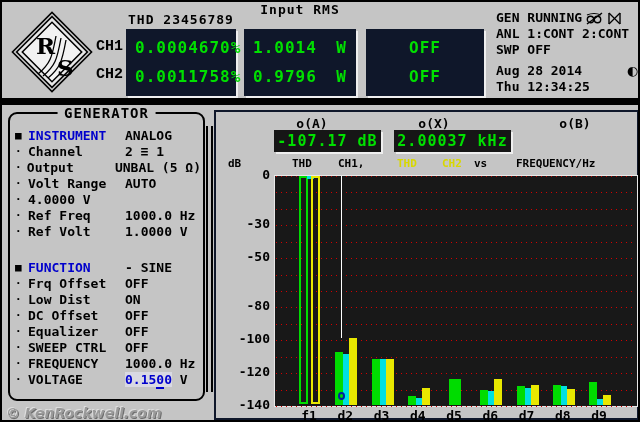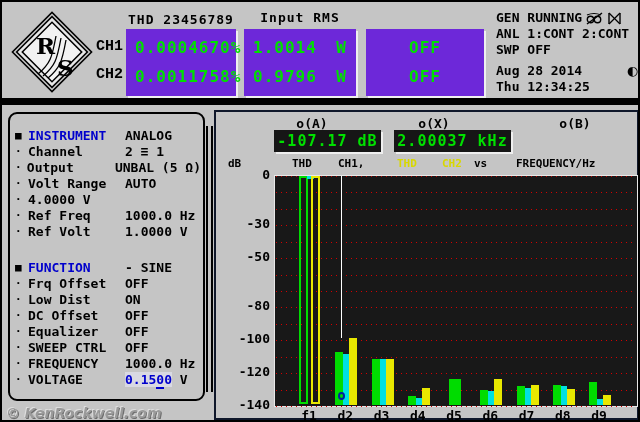--- a/index.html
+++ b/index.html
@@ -6,21 +6,21 @@
   .screen{
     position:relative; width:640px; height:422px; box-sizing:border-box;
     background:#c5c5c5; border:2px solid #000; overflow:hidden;
     font-family:"DejaVu Sans Mono","DejaVu Sans",monospace; font-weight:bold; color:#000;
   }
   .abs{position:absolute;}
   
   .ch-label{font-size:15px; line-height:16px;font-family:Liberation Mono, monospace;}
   .mtitle{font-size:13px; text-align:center; letter-spacing:1px;}
   .mbox{
-    position:absolute; background:#6d28d9; box-shadow:2px 2px 0 0 #efefef;
+    position:absolute; background:#0f172a; box-shadow:2px 2px 0 0 #efefef;
     display:flex; flex-direction:column; box-sizing:border-box; padding-top:4px;
   }
   .mrow{height:29px; display:flex; align-items:center; justify-content:space-between;
         padding:0 9px; font-size:16px; color:#00e000; letter-spacing:1px;}
   .mrow.center{justify-content:center;}
   .status-line{font-size:13px; line-height:16px; white-space:pre; display:flex; align-items:center; gap:4px;}
   .hdr-sep{left:0; top:96px; width:640px; height:7px; background:#000;}
   
   .gen-panel{
     left:6px; top:110px; width:197px; height:289px; box-sizing:border-box;
@@ -99,21 +99,21 @@
     <div class="mrow">
       <span>0.0004670</span>
       <span>%</span>
     </div>
     <div class="mrow">
       <span>0.0011758</span>
       <span>%</span>
     </div>
   </div>
 
-  <div class="abs mtitle" style="left:242px; top:8px; width:112px;">Input RMS</div>
+  <div class="abs mtitle" style="left:242px; top:0; width:112px;">Input RMS</div>
   <div class="mbox" style="left:242px; top:27px; width:112px; height:67px;">
     <div class="mrow">
       <span>1.0014</span>
       <span>W</span>
     </div>
     <div class="mrow">
       <span>0.9796</span>
       <span>W</span>
     </div>
   </div>
@@ -148,20 +148,21 @@
     <div class="status-line" style="margin-top:5px; justify-content:space-between;text-align:right;">
       <span>Aug 28 2014</span>
       <span style="font-family:'DejaVu Sans',sans-serif;">◐</span>
     </div>
     <div class="status-line">Thu 12:34:25</div>
   </div>
 
   <div class="abs hdr-sep"></div>
 
   <div class="abs gen-panel">
+    <span class="gen-title">GENERATOR</span>
     <div class="gen-rows" id="gen-rows">
         <div class="gen-row"><span class="bullet">■</span><span class="glabel blue">INSTRUMENT</span><span>ANALOG</span></div>
         <div class="gen-row"><span class="bullet">·</span><span class="glabel">Channel</span><span>2 ≡ 1</span></div>
         <div class="gen-row"><span class="bullet">·</span><span class="glabel">Output</span><span>UNBAL (5 Ω)</span></div>
         <div class="gen-row"><span class="bullet">·</span><span class="glabel">Volt Range</span><span>AUTO</span></div>
         <div class="gen-row"><span class="bullet">·</span><span>4.0000 V</span></div>
         <div class="gen-row"><span class="bullet">·</span><span class="glabel">Ref Freq</span><span>1000.0 Hz</span></div>
         <div class="gen-row"><span class="bullet">·</span><span class="glabel">Ref Volt</span><span>1.0000 V</span></div>
         <div class="gen-spacer"></div>
         <div class="gen-row"><span class="bullet">■</span><span class="glabel blue">FUNCTION</span><span>- SINE</span></div>

